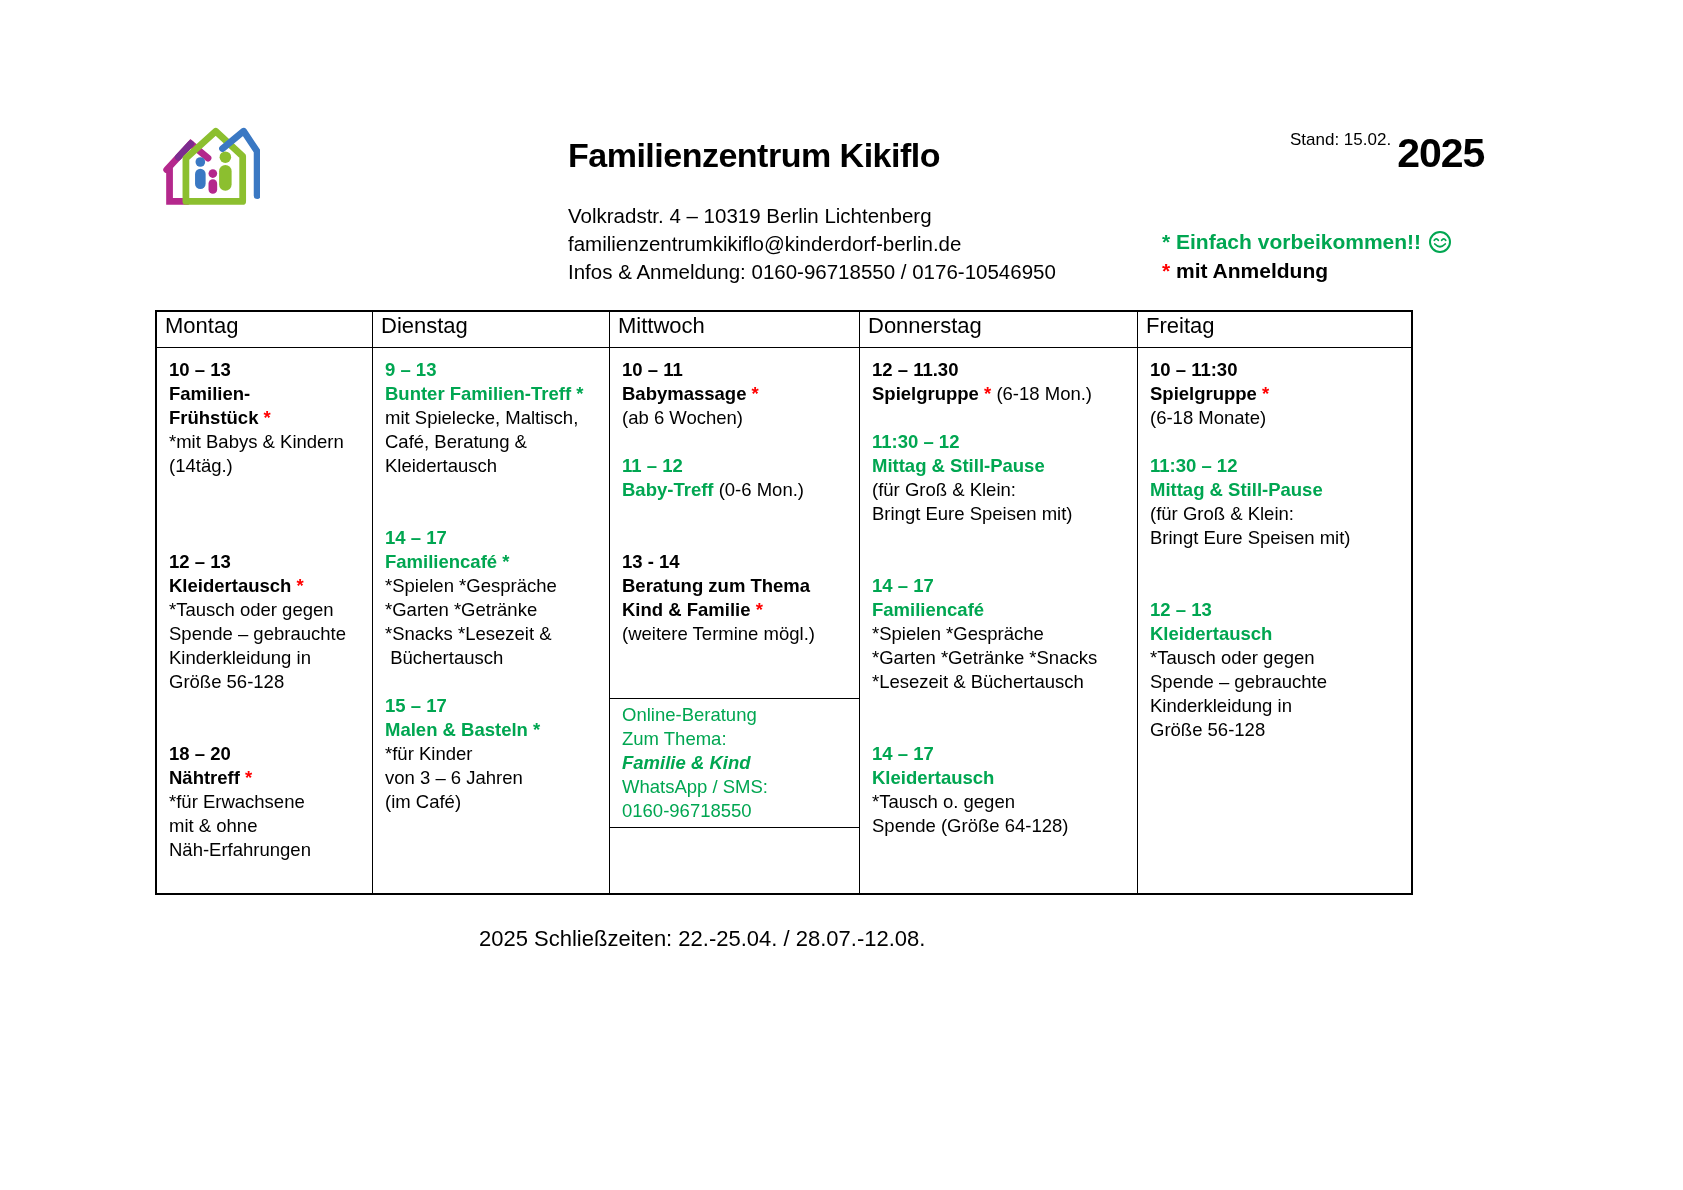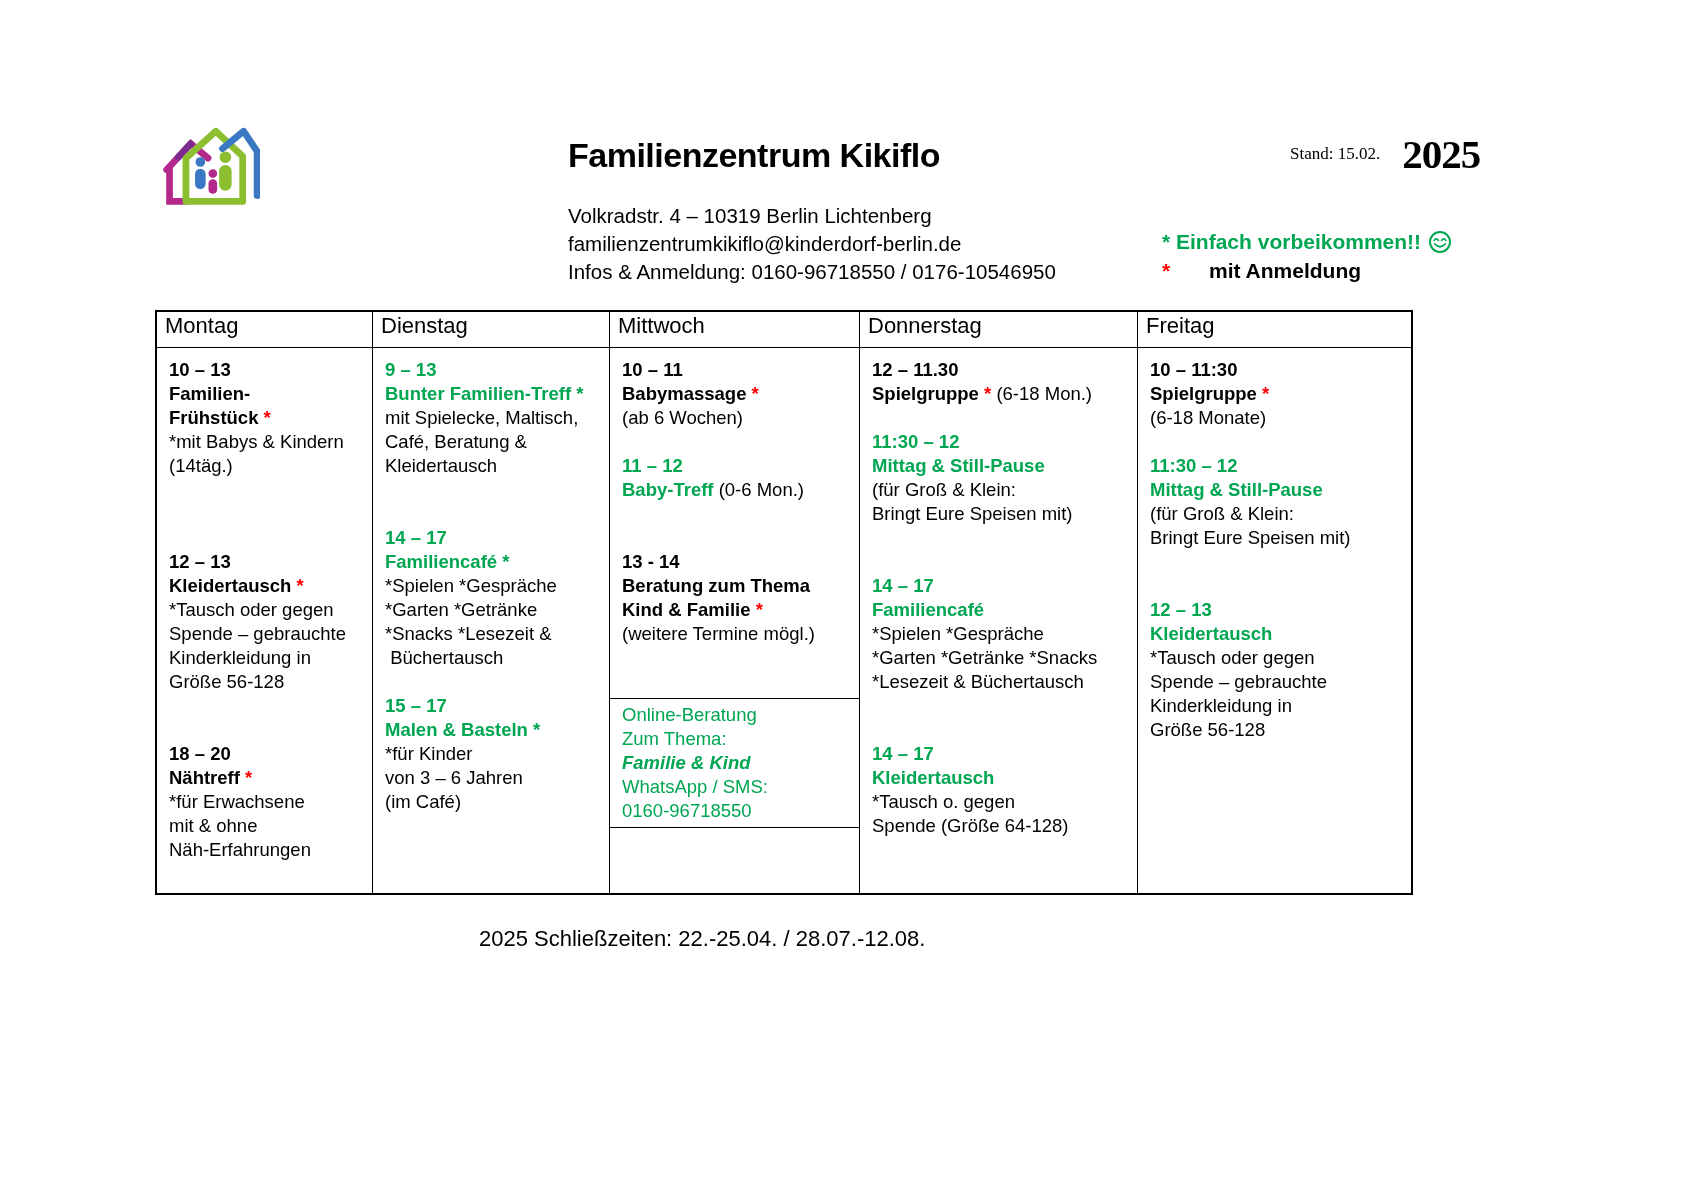--- a/index.html
+++ b/index.html
@@ -23,30 +23,30 @@
   .logo-art{width:102px;height:104px;flex:0 0 auto;}
   .logo-text{margin-left:6px;width:236px;padding-top:22px;}
   .logo-name{color:var(--logo-green);font-weight:bold;font-size:27px;letter-spacing:-0.5px;line-height:28px;white-space:nowrap;}
   .logo-sub{color:#111;font-weight:bold;font-size:16px;letter-spacing:-0.3px;line-height:20px;white-space:nowrap;}
   .logo-rule{height:3px;background:var(--logo-green);margin-top:8px;}
   .logo-loc{color:var(--logo-green);font-weight:bold;font-size:20px;line-height:22px;margin-top:6px;}
   .logo-rule2{height:3px;background:var(--logo-green);margin-top:6px;}
 
   
   .title{position:absolute;left:568px;top:136px;font-size:34px;font-weight:bold;letter-spacing:-0.5px;}
-  .stand{position:absolute;left:1290px;top:130px;display:flex;align-items:center;gap:22px;font-family:Liberation Serif, serif;}
+  .stand{position:absolute;left:1290px;top:130px;display:flex;align-items:flex-start;gap:6px;}
   .stand-label{font-size:17px;}
   .stand-year{font-size:41px;font-weight:bold;letter-spacing:-1px;}
   .addr{position:absolute;left:568px;top:202px;font-size:20.5px;line-height:28px;}
   .legend{position:absolute;left:1162px;top:227px;font-size:21px;line-height:29px;}
   .legend-row{display:flex;align-items:center;white-space:pre;}
   .lg-star-green{color:var(--green);font-weight:bold;}
   .lg-star-red{color:var(--red);font-weight:bold;}
   .lg-text-green{color:var(--green);font-weight:bold;}
-  .lg-text-black{color:#000;font-weight:bold;margin-left:33px;}
+  .lg-text-black{color:#000;font-weight:bold;}
   .smiley{margin-left:7px;}
 
   
   .schedule{position:absolute;left:155px;top:310px;width:1258px;height:585px;border:2px solid var(--line);display:flex;background:#fff;}
   .col{border-right:1.5px solid var(--line);display:flex;flex-direction:column;overflow:hidden;}
   .col:nth-child(1){width:216px;}
   .col:nth-child(2){width:237px;justify-content:flex-end;}
   .col:nth-child(3){width:250px;}
   .col:nth-child(4){width:278px;}
   .col:nth-child(5){flex:1;border-right:none;}

